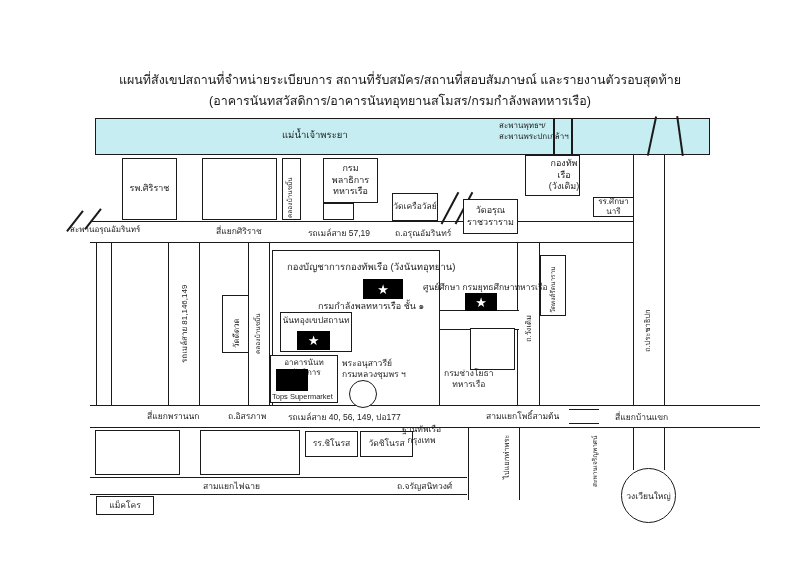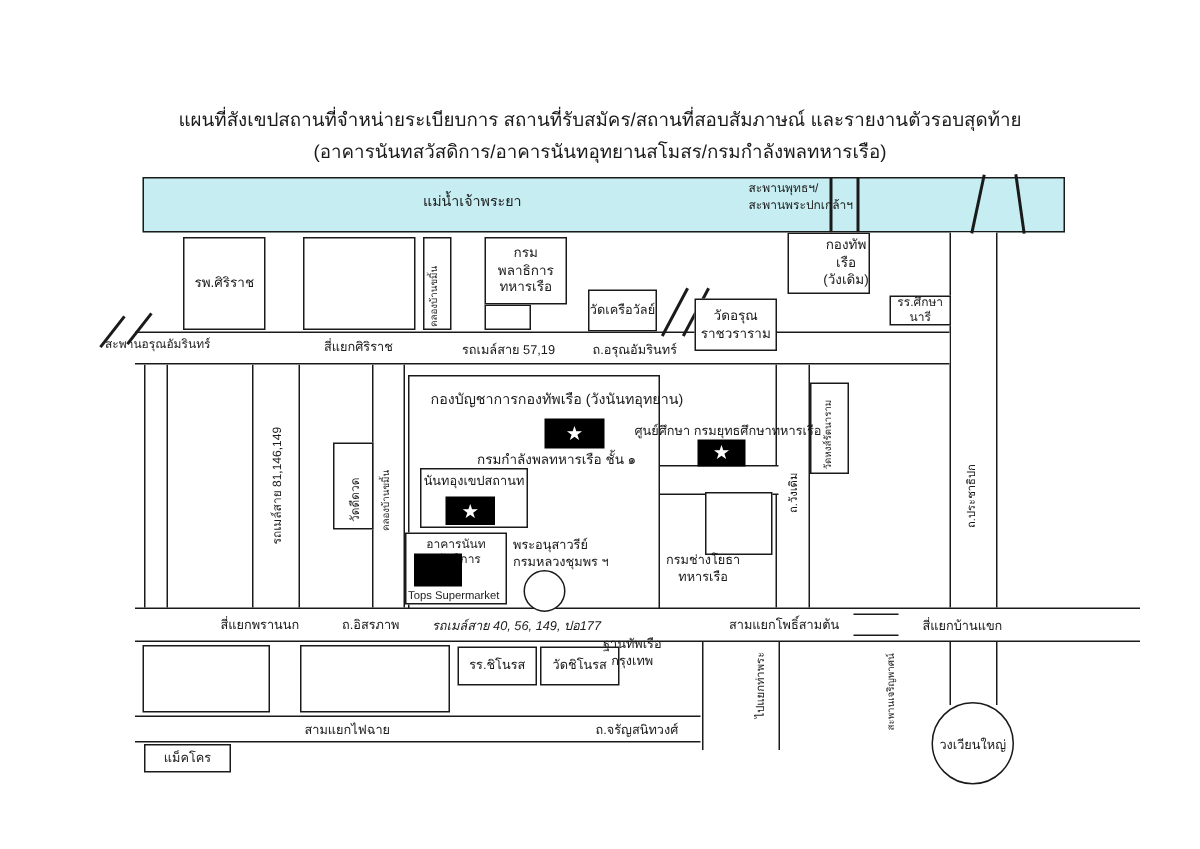--- a/index.html
+++ b/index.html
@@ -134,21 +134,21 @@
   </div>
   <div class="box" style="left:470px;top:328px;width:45px;height:42px;"></div>
   <div class="lbl" style="left:444px;top:368px;font-size:8.5px;text-align:center;z-index:8;">กรมช่างโยธา
 ทหารเรือ</div>
 
   <div class="box" style="left:540px;top:255px;width:26px;height:61px;"></div>
   <div class="vlbl" style="left:548px;top:258px;height:55px;font-size:6.5px;">วัดหงส์รัตนาราม</div>
 
   <div class="lbl" style="left:147px;top:411px;">สี่แยกพรานนก</div>
   <div class="lbl" style="left:228px;top:411px;">ถ.อิสรภาพ</div>
-  <div class="lbl" style="left:288px;top:412px;font-style:italic;">รถเมล์สาย 40, 56, 149, ปอ177</div>
+  <div class="lbl" style="left:288px;top:412px;">รถเมล์สาย 40, 56, 149, ปอ177</div>
   <div class="lbl" style="left:486px;top:411px;">สามแยกโพธิ์สามต้น</div>
   <div class="lbl" style="left:615px;top:412px;">สี่แยกบ้านแขก</div>
   <div class="vlbl" style="left:590px;top:429px;height:58px;font-size:6.5px;">สะพานเจริญพาศน์</div>
   <div class="vlbl" style="left:501px;top:431px;height:48px;">ไปแยกท่าพระ</div>
 
   <div class="box" style="left:95px;top:430px;width:85px;height:45px;"></div>
   <div class="box" style="left:200px;top:430px;width:100px;height:45px;"></div>
   <div class="box" style="left:305px;top:431px;width:53px;height:26px;font-size:8.5px;">
     <span>รร.ชิโนรส</span>
   </div>

